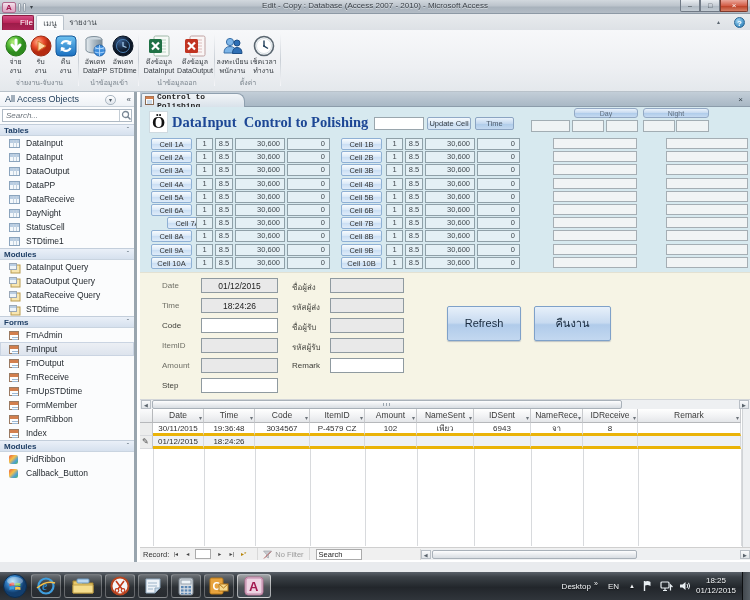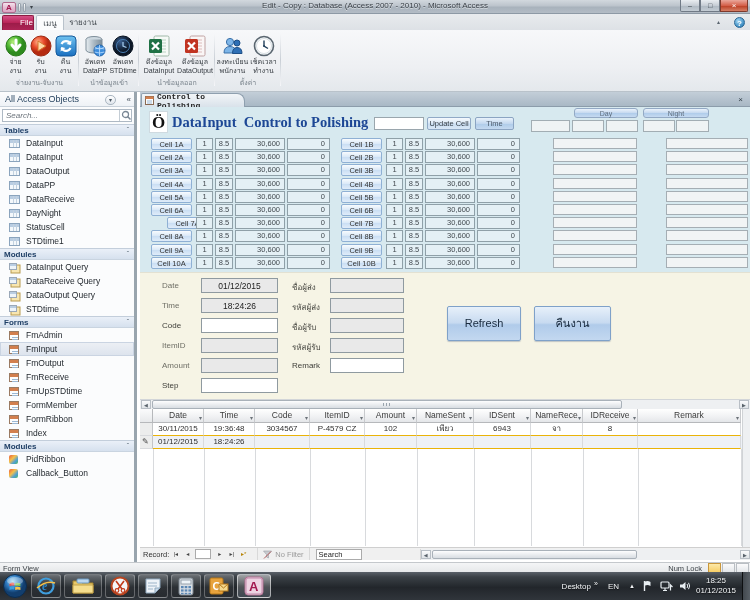--- a/index.html
+++ b/index.html
@@ -125,21 +125,21 @@
   background:repeating-linear-gradient(90deg,#9aa4ad 0 1px,transparent 1px 3px); }
 
 
 #datasheet { left:0; top:317px; width:610px; height:138px; background:#fff; }
 #ds-cols .dshead { position:absolute; top:0; height:14px; background:linear-gradient(#ffffff,#f0f1f3 60%,#e4e6e9);
   border-right:1px solid #c8cacd; border-bottom:1px solid #b6b8bb; font-size:8.5px; color:#3b3b3b; text-align:center; line-height:13px; }
 .dshead .sorta { position:absolute; right:1px; top:3px; font-size:6px; color:#6d737a; }
 #ds-seler { position:absolute; left:0; top:0; width:13px; height:14px; background:linear-gradient(#fbfbfc,#e7e9eb); border-right:1px solid #b6b8bb; border-bottom:1px solid #b6b8bb; }
 .dsrow { position:absolute; left:0; width:602px; height:13px; }
 .dsrow .sel { position:absolute; left:0; top:0; width:13px; height:13px; background:#eceded; border-right:1px solid #c3c5c7; border-bottom:1px solid #d8dadd; }
-.dsrow .cell { position:absolute; top:0; height:13px; border-right:1px solid #d8dadd; border-bottom:1px solid #eab308;
+.dsrow .cell { position:absolute; top:0; height:13px; border-right:1px solid #d8dadd; border-bottom:3px solid #eab308;
   font-size:8px; color:#2f2f2f; text-align:center; line-height:12px; overflow:hidden; white-space:nowrap; }
 .vline { position:absolute; width:1px; background:#d8dadd; }
 #ds-vscroll { position:absolute; right:0; top:0; width:8px; height:138px; background:#eef0f2; border-left:1px solid #d0d3d6; }
 
 
 #recnav { left:0; top:455px; width:610px; height:13px; background:#f0f0f0; border-top:1px solid #cfcfcf; display:flex; align-items:center; }
 #recnav .rlab { font-size:7.5px; color:#333; margin-left:3px; }
 .rnbtn { width:11px; height:10px; margin-left:1px; font-size:6px; color:#444; text-align:center; line-height:10px; }
 #rec-box { width:16px; height:10px; background:#fff; border:1px solid #ababab; margin:0 2px; }
 #nofilter { display:flex; align-items:center; margin-left:8px; border-left:1px solid #d9d9d9; border-right:1px solid #d9d9d9; padding:0 5px; height:12px; }
@@ -453,28 +453,28 @@
               <div class="sl">Modules</div>
               <div class="chev">ˆ</div>
             </div>
             <div>
 
               <div class="navitem idx0" style="position:relative;">
                 <div class="nic query-icon"></div>
                 <div class="nlab">DataInput Query</div>
               </div>
 
+              <div class="navitem idx1" style="position:relative;">
+                <div class="nic query-icon"></div>
+                <div class="nlab">DataOutput Query</div>
+              </div>
+
               <div class="navitem idx2" style="position:relative;">
                 <div class="nic query-icon"></div>
                 <div class="nlab">DataReceive Query</div>
-              </div>
-
-              <div class="navitem idx1" style="position:relative;">
-                <div class="nic query-icon"></div>
-                <div class="nlab">DataOutput Query</div>
               </div>
 
               <div class="navitem idx3" style="position:relative;">
                 <div class="nic query-icon"></div>
                 <div class="nlab">STDtime</div>
               </div>
 
             </div>
           </div>
 
@@ -1049,27 +1049,20 @@
         <span id="rec-search">Search</span>
         <span id="ds-hscroll" style="margin-left:58px;">
           <span class="sb-btn" style="left:0;top:1px;">◀</span>
           <span class="sb-thumb" style="left:11px;top:1px;width:205px;"></span>
           <span class="sb-btn" style="right:0;top:1px;">▶</span>
         </span>
       </div>
     </div>
   </div>
 
-  <div id="statusbar" class="abs">
-    <div id="sb-left" class="abs">Form View</div>
-    <div id="sb-numlock" class="abs">Num Lock</div>
-    <div class="viewbtn on" style="left:708px;"></div>
-    <div class="viewbtn" style="left:722px;"></div>
-    <div class="viewbtn" style="left:736px;"></div>
-  </div>
 
   <div id="taskbar" class="abs">
     <div class="abs" style="left:2px;top:1px;width:26px;height:26px;">
       <svg width="26" height="26">
         <defs>
             <radialGradient id="orb" cx="40%" cy="30%">
               <stop offset="0%" stop-color="#9fd8f5"></stop>
               <stop offset="55%" stop-color="#2f7cc2"></stop>
               <stop offset="100%" stop-color="#123e6e"></stop>
             </radialGradient>

